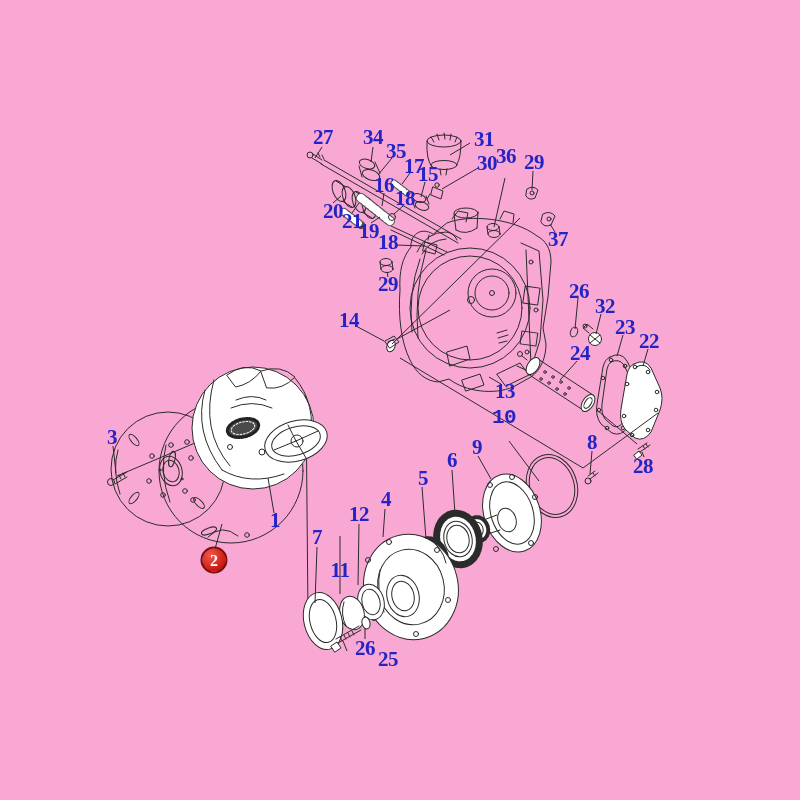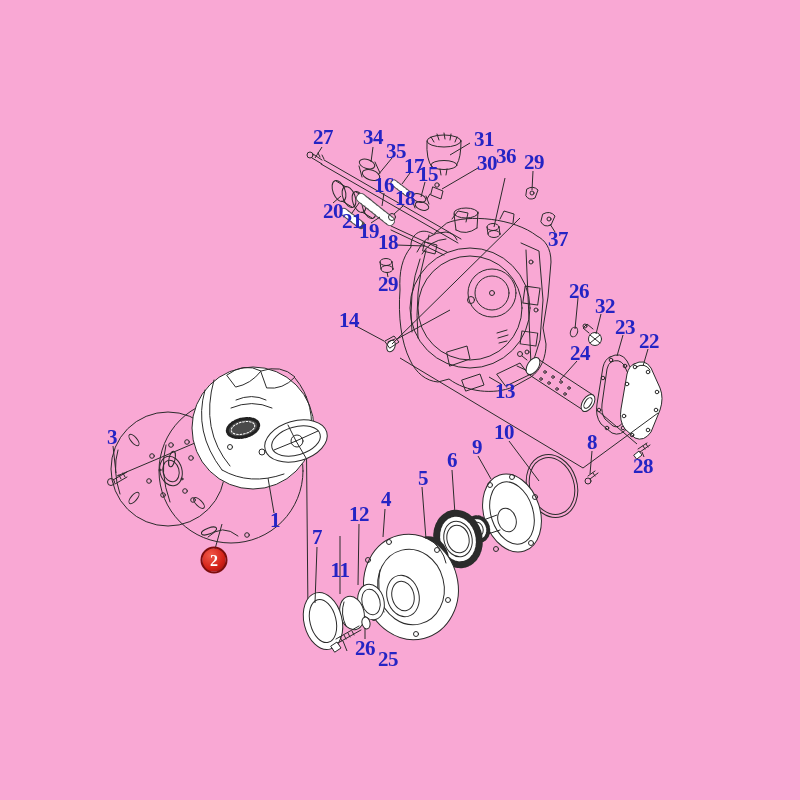--- a/index.html
+++ b/index.html
@@ -376,18 +376,18 @@
     <div class="callout" style="left: 112px; top: 437px; color: rgb(36, 36, 196);">3</div>
     <div class="callout" style="left: 275px; top: 520px; color: rgb(36, 36, 196);">1</div>
     <div class="callout hl" style="left: 214px; top: 560px; background: radial-gradient(circle at 35% 30%, rgb(241, 90, 74), rgb(211, 32, 23) 60%, rgb(139, 15, 15)); border: 2px solid rgb(124, 13, 13); color: rgb(255, 255, 255);">2</div>
     <div class="callout" style="left: 317px; top: 537px; color: rgb(36, 36, 196);">7</div>
     <div class="callout" style="left: 340px; top: 527px; color: rgb(36, 36, 196); margin-top: 43px;">11</div>
     <div class="callout" style="left: 359px; top: 514px; color: rgb(36, 36, 196);">12</div>
     <div class="callout" style="left: 386px; top: 499px; color: rgb(36, 36, 196);">4</div>
     <div class="callout" style="left: 423px; top: 478px; color: rgb(36, 36, 196);">5</div>
     <div class="callout" style="left: 452px; top: 460px; color: rgb(36, 36, 196);">6</div>
     <div class="callout" style="left: 477px; top: 447px; color: rgb(36, 36, 196);">9</div>
-    <div class="callout" style="left: 504px; top: 432px; color: rgb(36, 36, 196);">10</div>
+    <div class="callout" style="left: 504px; top: 417px; color: rgb(36, 36, 196); font-family: Liberation Mono, monospace;">10</div>
     <div class="callout" style="left: 592px; top: 442px; color: rgb(36, 36, 196);">8</div>
     <div class="callout" style="left: 643px; top: 466px; color: rgb(36, 36, 196);">28</div>
     <div class="callout" style="left: 347px; top: 659px; color: rgb(36, 36, 196); margin-left: 41px;">25</div>
     <div class="callout" style="left: 365px; top: 648px; color: rgb(36, 36, 196);">26</div>
   </div>
 
 </body></html>

